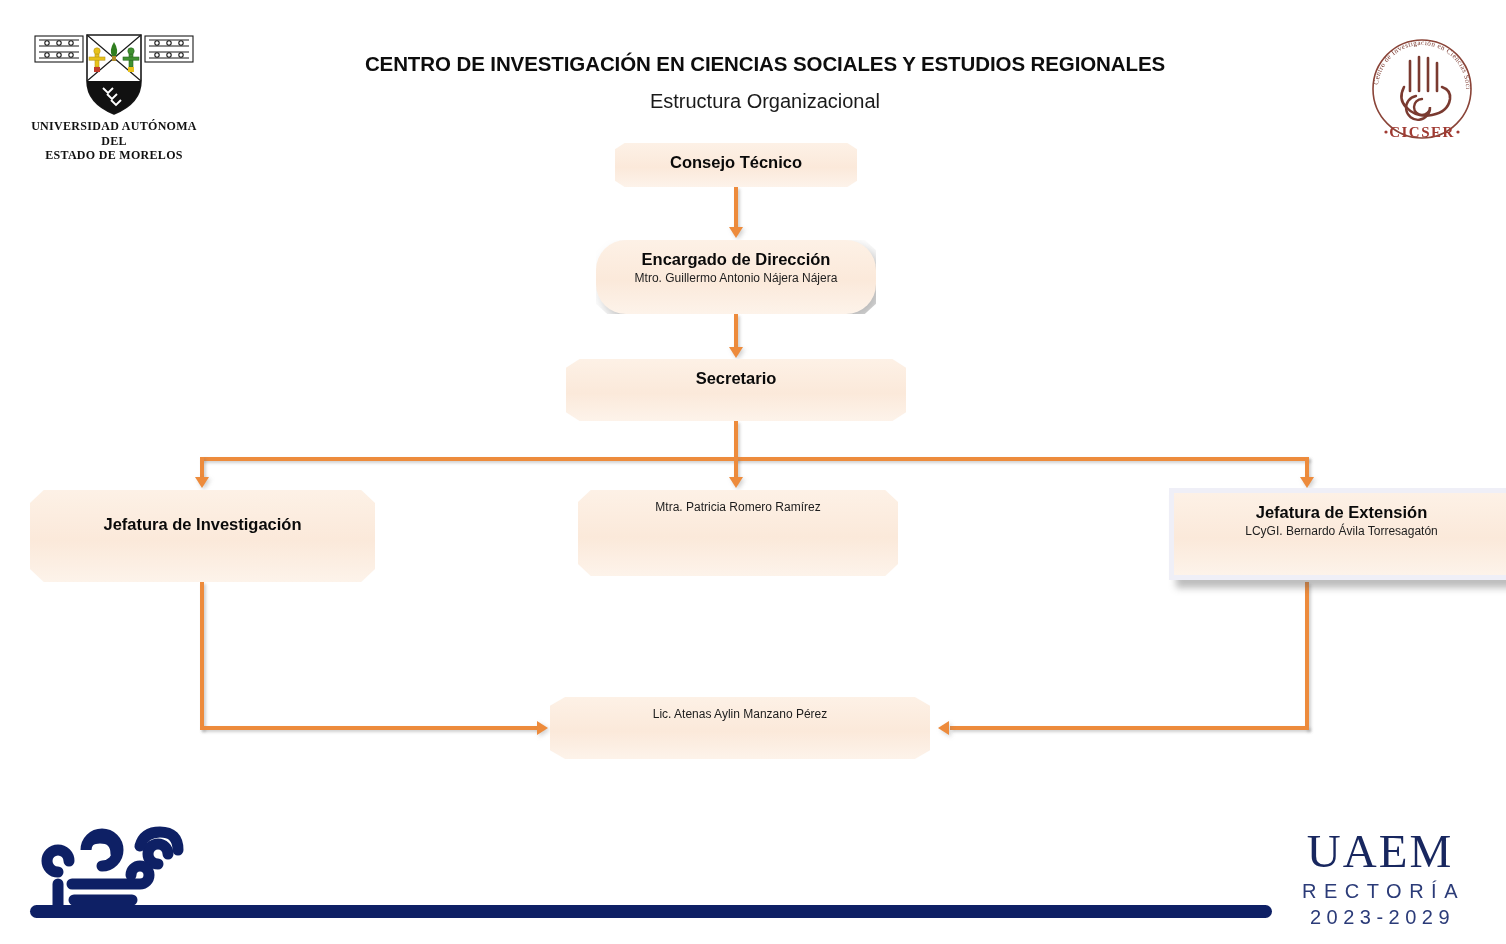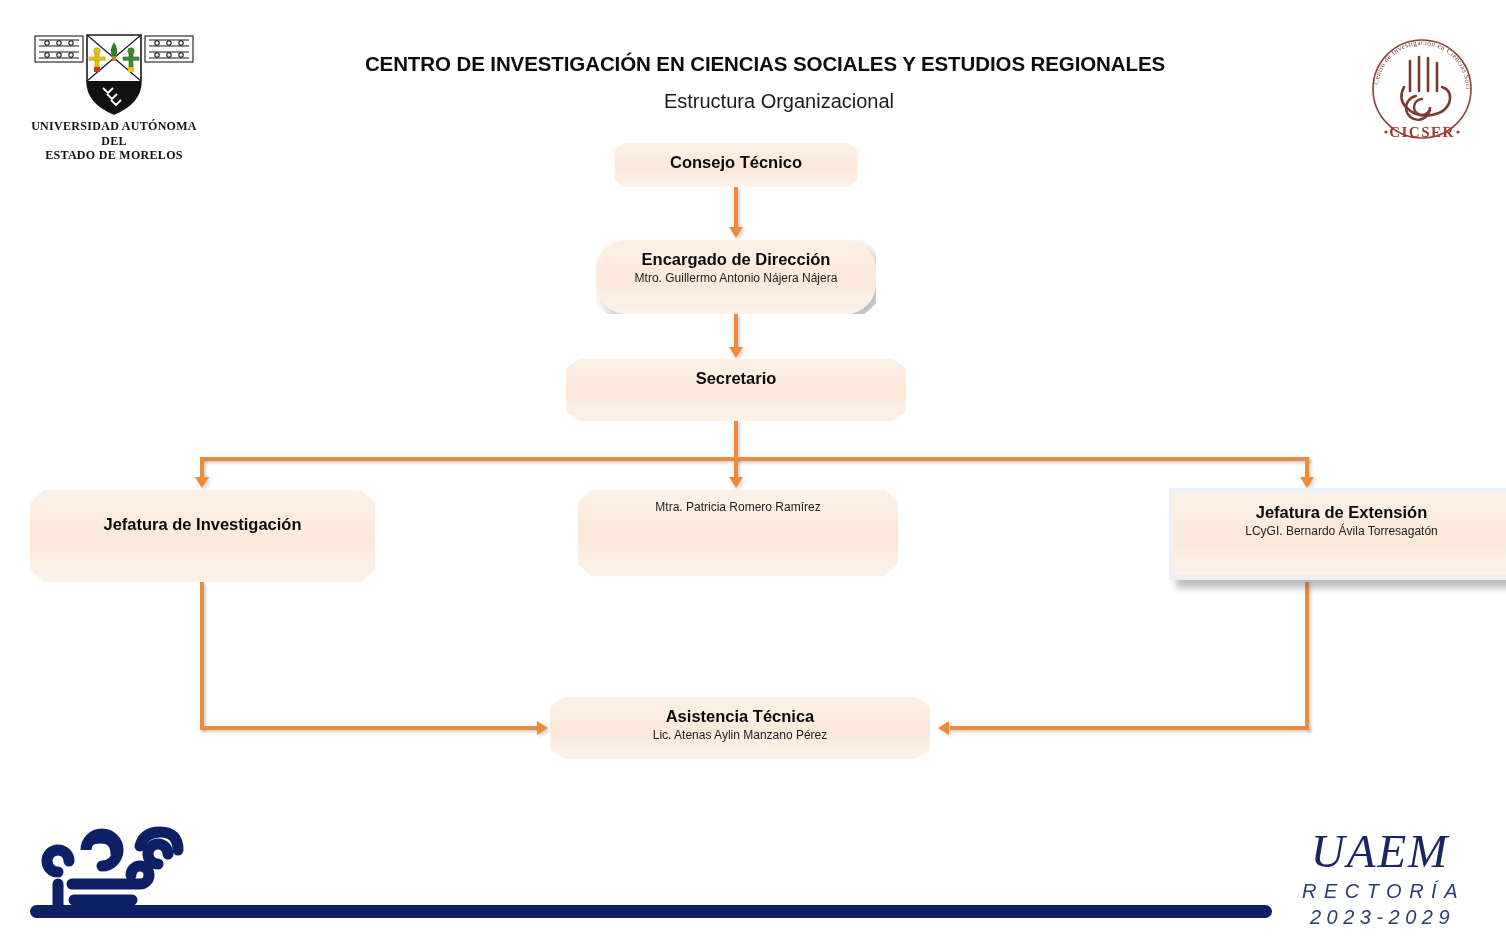--- a/index.html
+++ b/index.html
@@ -46,21 +46,21 @@
     top: 52px;
     width: 1050px;
     text-align: center;
     font-size: 20.5px;
     font-weight: 700;
     color: #0d0d0d;
     letter-spacing: -0.1px;
   }
   #doc-subtitle {
     position: absolute;
-    left: 254px;
+    left: 240px;
     top: 90px;
     width: 1050px;
     text-align: center;
     font-size: 20px;
     font-weight: 400;
     color: #1a1a1a;
   }
 
   #cicser-logo {
     position: absolute;
@@ -171,21 +171,20 @@
     background: #0E2065;
     border-radius: 7px;
   }
   #uaem-rectoria {
     position: absolute;
     left: 1280px;
     top: 828px;
     width: 200px;
     text-align: center;
     color: #18275F;
-    font-style: italic;
   }
   #uaem-rectoria .uaem-word {
     font-family: "Liberation Serif", serif;
     font-size: 47px;
     font-weight: 400;
     letter-spacing: 2px;
     line-height: 1;
     color: #18275F;
   }
   #uaem-rectoria .rectoria-word {
@@ -343,21 +342,20 @@
   <div class="node" id="node-publicaciones">
     <div class="person">Mtra. Patricia Romero Ramírez</div>
   </div>
 
   <div class="node node-framed" id="node-extension">
     <div class="title">Jefatura de Extensión</div>
     <div class="person">LCyGI. Bernardo Ávila Torresagatón</div>
   </div>
 
   <div class="node" id="node-asistencia">
-    <div class="title">Asistencia Técnica</div>
     <div class="person">Lic. Atenas Aylin Manzano Pérez</div>
   </div>
 
   <div id="footer-flourish">
     <svg width="180" height="92" viewBox="0 0 180 92">
       <g fill="none" stroke="#0E2065" stroke-width="11" stroke-linecap="round">
 
         <path d="M30 48 a11 11 0 1 1 11 -11"></path>
 
         <path d="M74 42 a16 16 0 1 0 -16 -16 q0 -12 14 -12 q16 0 16 16"></path>

